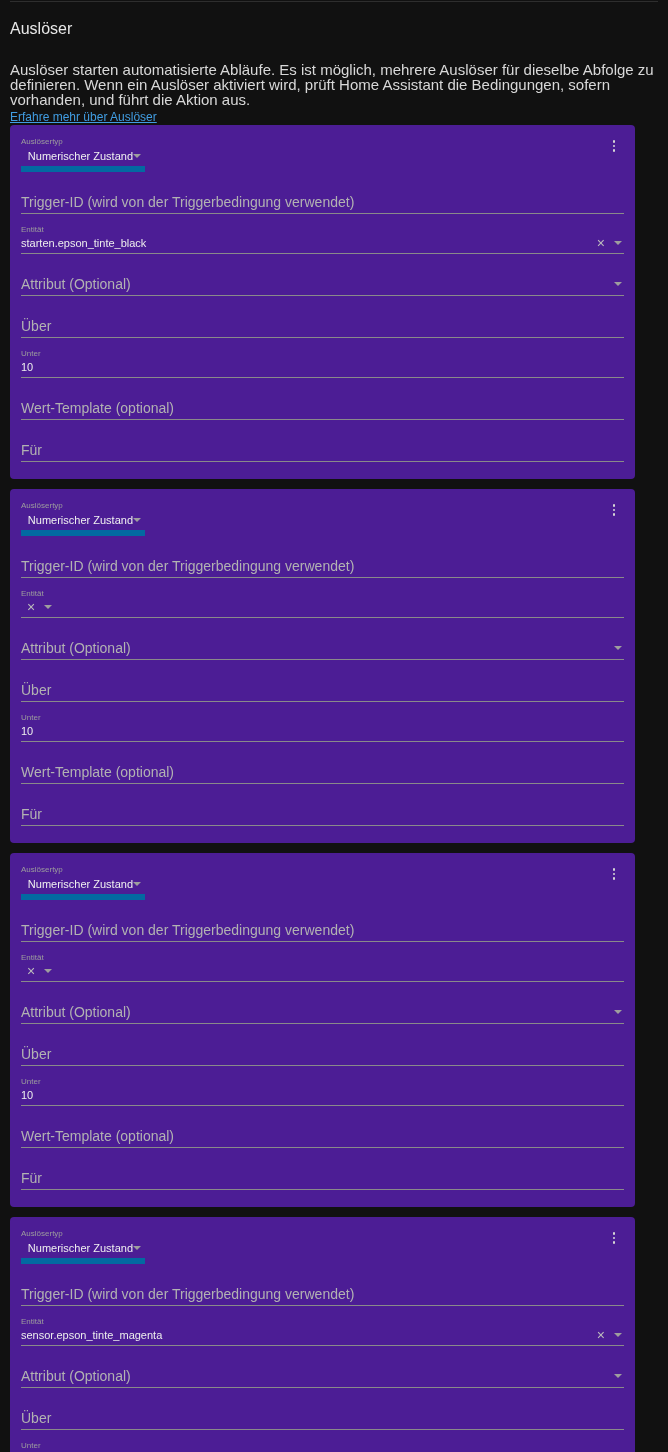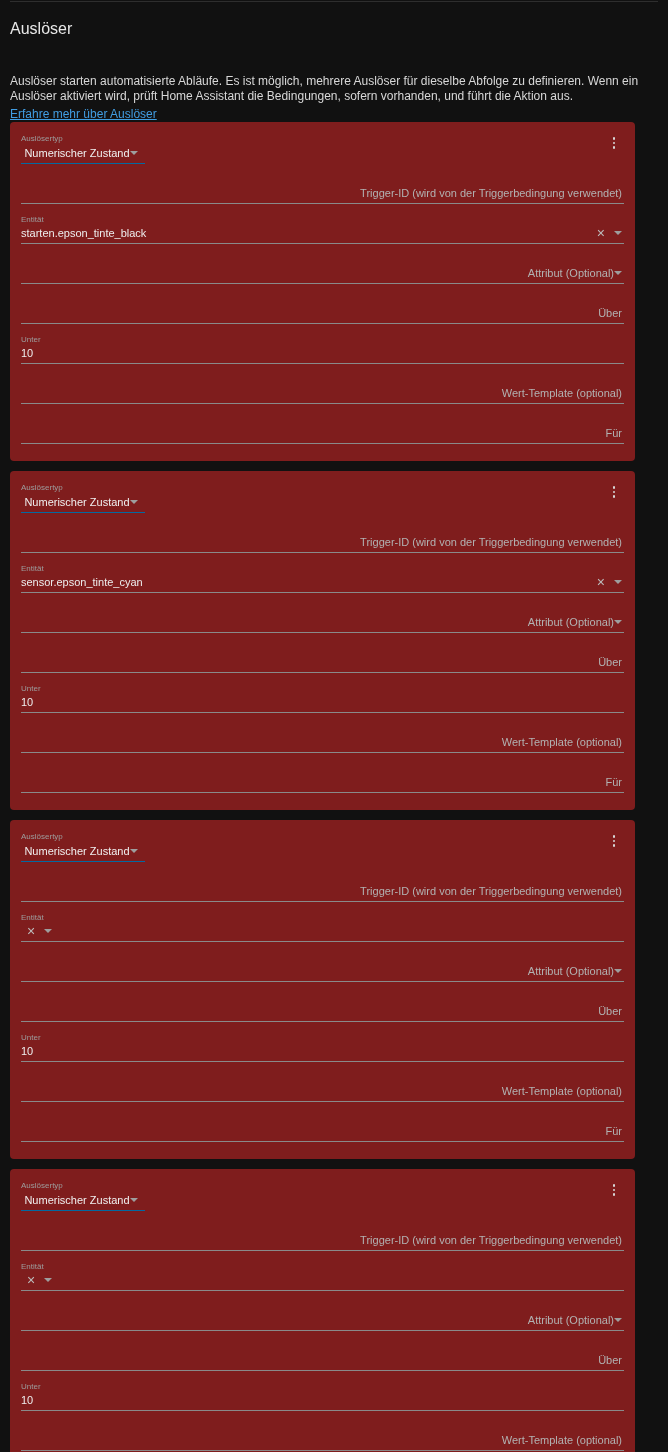--- a/index.html
+++ b/index.html
@@ -5,44 +5,44 @@
   html,body{margin:0;padding:0;}
   body{
     width:668px;height:1452px;overflow:hidden;
     background:#111111;
     font-family:"Liberation Sans","DejaVu Sans",sans-serif;
     color:#eaeaea;
     -webkit-font-smoothing:antialiased;
   }
   .top-divider{border-top:1px solid #2e2e2e;margin:1px 10px 0 10px;}
   .page-title{font-size:16px;font-weight:400;color:#e8e8e8;margin:18px 10px 9px 10px;}
-  .page-desc{font-size:12px;line-height:15px;color:#d8d8d8;margin:36px 12px 0 10px;}
+  .page-desc{font-size:15px;line-height:15px;color:#d8d8d8;margin:24px 12px 0 10px;}
   .learn-link{display:inline-block;margin:2px 10px 0 10px;font-size:12px;
     color:#419de2;text-decoration:underline;cursor:pointer;}
   .card{
     width:603px;margin:0 0 10px 10px;padding:12px 11px 17px 11px;
-    background:#7f1d1d;border-radius:4px;position:relative;
+    background:#4c1d95;border-radius:4px;position:relative;
   }
   .card:first-of-type{margin-top:16px;}
   .flabel{font-size:8px;color:#9d9d9d;height:10px;line-height:10px;}
   .select-box{
-    width:120px;display:flex;align-items:center;justify-content:center;
-    border-bottom:1px solid #0369a1;padding:3px 4px 4px 0;cursor:pointer;
+    width:120px;display:flex;align-items:center;justify-content:flex-end;
+    border-bottom:6px solid #0369a1;padding:3px 4px 4px 0;cursor:pointer;
   }
   .select-value{font-size:11px;color:#f0f0f0;white-space:nowrap;}
   .caret{width:0;height:0;border-left:4px solid transparent;border-right:4px solid transparent;
     border-top:4px solid #9e9e9e;display:inline-block;}
   .kebab{position:absolute;top:13px;right:14px;width:14px;height:16px;
     display:flex;flex-direction:column;align-items:center;justify-content:center;gap:2px;cursor:pointer;}
   .kebab i{width:2.5px;height:2.5px;border-radius:50%;background:#d6d6d6;}
   .field{margin-top:21px;}
   .field.labeled{margin-top:11px;}
   .frow{display:flex;align-items:center;border-bottom:1px solid #8a8a8a;
     padding:1px 2px 3px 0;min-height:14px;cursor:text;}
-  .placeholder{font-size:11px;color:#b2b2b2;flex:1;white-space:nowrap;text-align:right;}
+  .placeholder{font-size:14px;color:#b2b2b2;flex:1;white-space:nowrap;}
   .fvalue{font-size:11px;color:#ededed;flex:1;white-space:nowrap;}
   .clear-x{font-size:14px;line-height:12px;color:#bdbdbd;margin:0 9px 0 6px;cursor:pointer;}
 </style>
 </head>
 <body>
 
 
 
 <div class="top-divider"></div>
 
@@ -119,21 +119,20 @@
     <span class="caret"></span>
   </div>
   <div class="field">
     <div class="frow">
         <span class="placeholder">Trigger-ID (wird von der Triggerbedingung verwendet)</span>
       </div>
   </div>
   <div class="field labeled">
     <div class="flabel">Entität</div>
     <div class="frow">
-      <span class="fvalue">sensor.epson_tinte_cyan</span>
       <span class="clear-x">×</span>
       <span class="caret"></span>
     </div>
   </div>
   <div class="field">
     <div class="frow">
       <span class="placeholder">Attribut (Optional)</span>
       <span class="caret"></span>
     </div>
   </div>
@@ -226,20 +225,21 @@
     <span class="caret"></span>
   </div>
   <div class="field">
     <div class="frow">
         <span class="placeholder">Trigger-ID (wird von der Triggerbedingung verwendet)</span>
       </div>
   </div>
   <div class="field labeled">
     <div class="flabel">Entität</div>
     <div class="frow">
+      <span class="fvalue">sensor.epson_tinte_magenta</span>
       <span class="clear-x">×</span>
       <span class="caret"></span>
     </div>
   </div>
   <div class="field">
     <div class="frow">
       <span class="placeholder">Attribut (Optional)</span>
       <span class="caret"></span>
     </div>
   </div>

